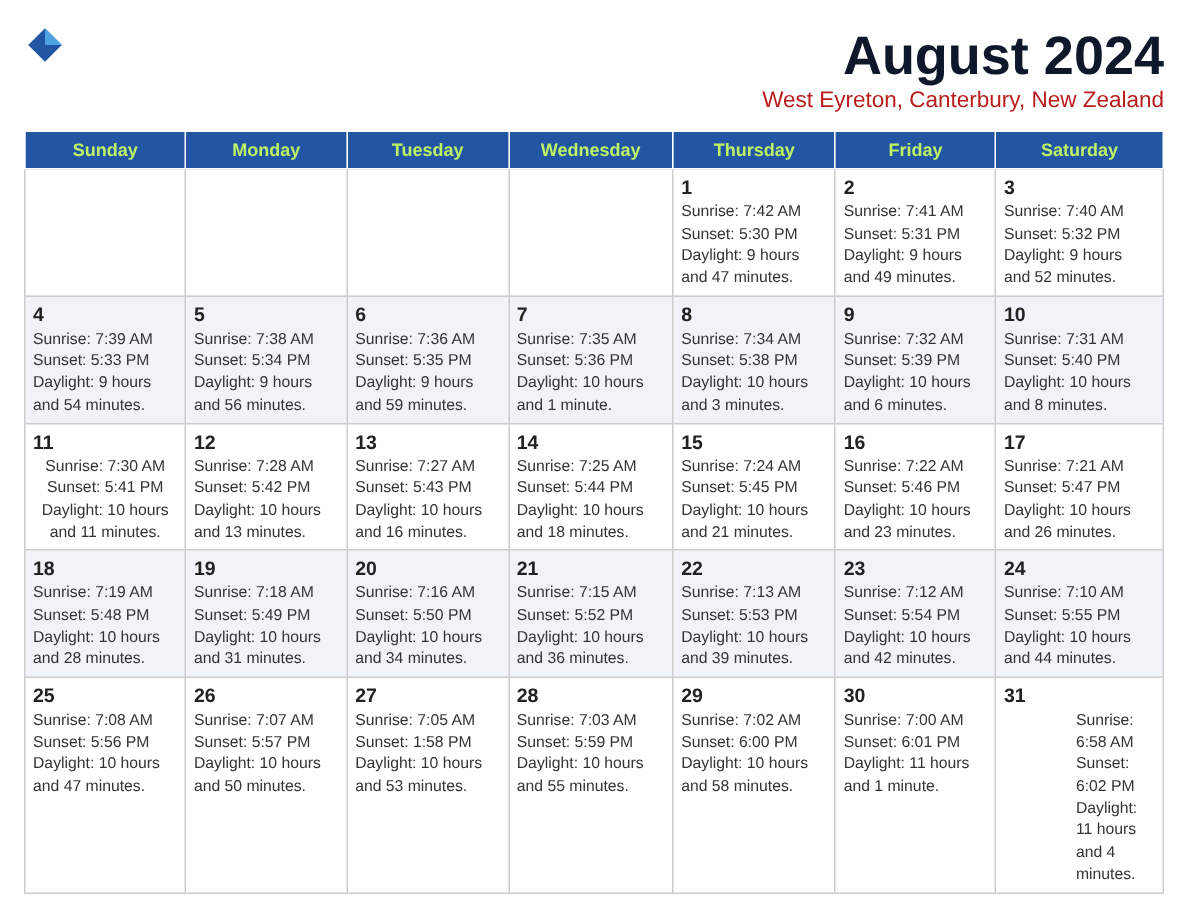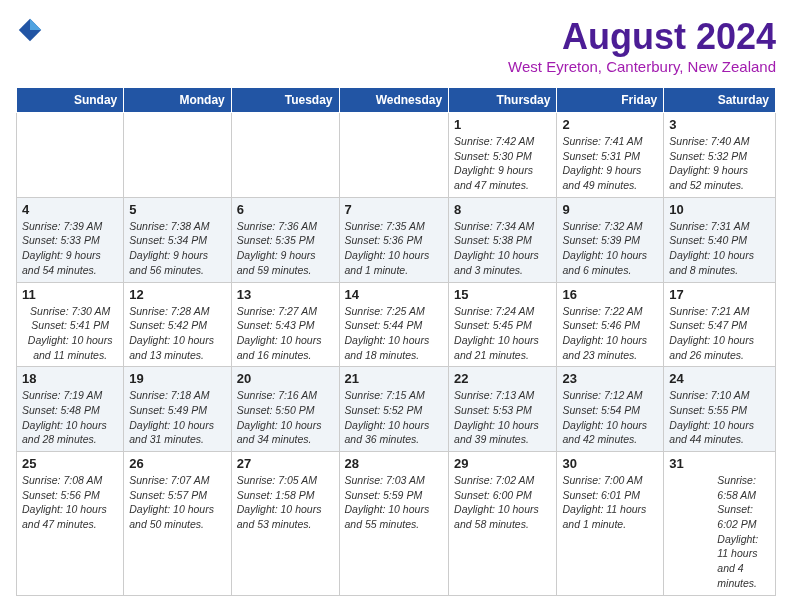--- a/index.html
+++ b/index.html
@@ -30,35 +30,35 @@
     .logo-icon {
       width: 28px;
       height: 28px;
     }
     .title-block {
       text-align: right;
     }
     .month-year {
       font-size: 36px;
       font-weight: bold;
-      color: #4c1d95;
+      color: #0f172a;
     }
     .location {
       font-size: 15px;
-      color: #a21caf;
+      color: #b91c1c;
     }
     table {
       width: 100%;
       border-collapse: collapse;
       font-size: 11px;
     }
     thead th {
       background: #2255a4;
-      color: #ffffff;
-      text-align: right;
+      color: #bef264;
+      text-align: center;
       padding: 5px 6px;
       font-size: 12px;
       font-weight: bold;
       border: 1px solid #fff;
     }
     tbody td {
       border: 1px solid #ccc;
       vertical-align: top;
       padding: 4px 5px;
       width: 113px;
@@ -73,21 +73,20 @@
       font-weight: bold;
       font-size: 13px;
       color: #222;
       display: block;
       margin-bottom: 2px;
     }
     .day-info {
       font-size: 10.5px;
       color: #333;
       line-height: 1.4;
-      font-style: italic;
     }
     .empty-cell {
       background: #fff !important;
     }
   </style>
 </head>
 <body>
 
 <div class="header">
   <div class="logo">

